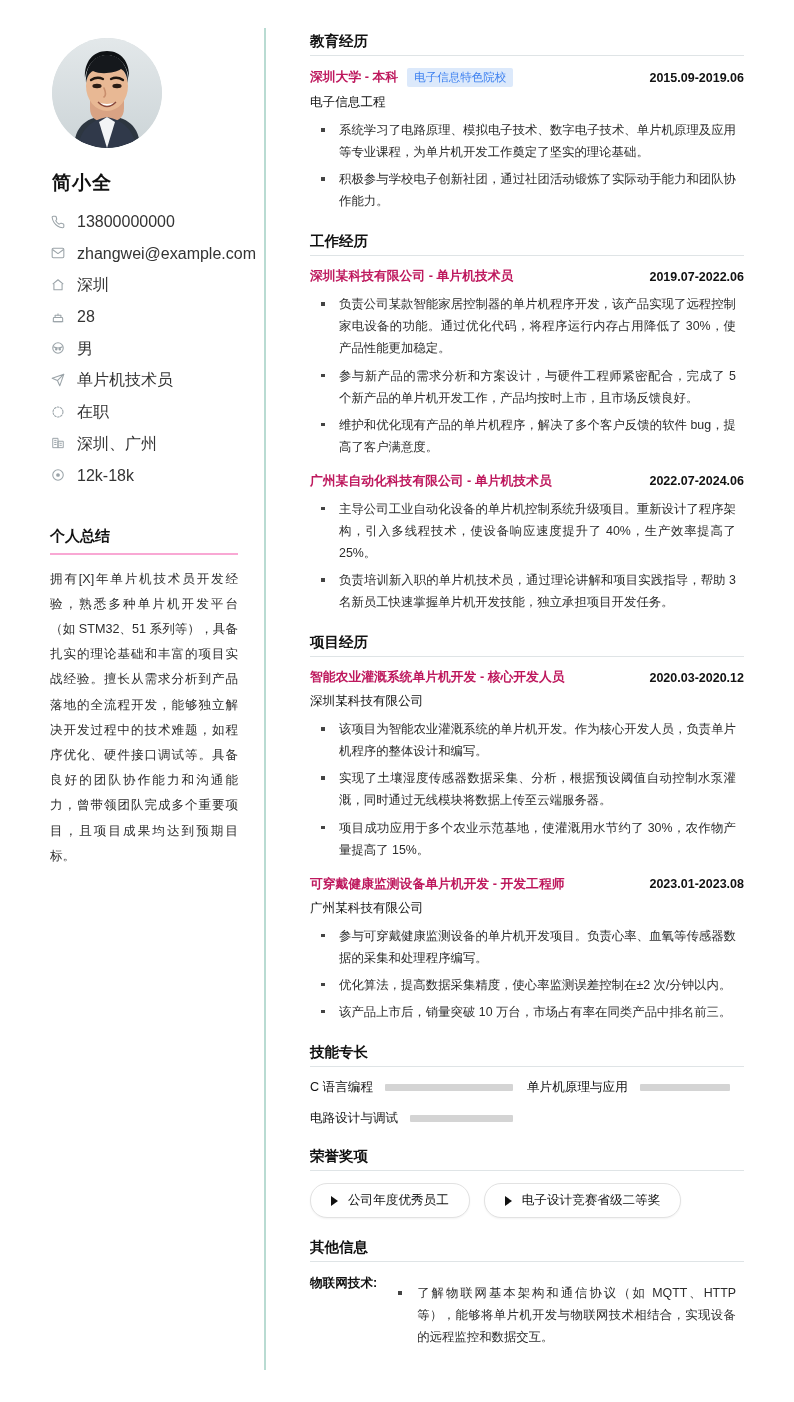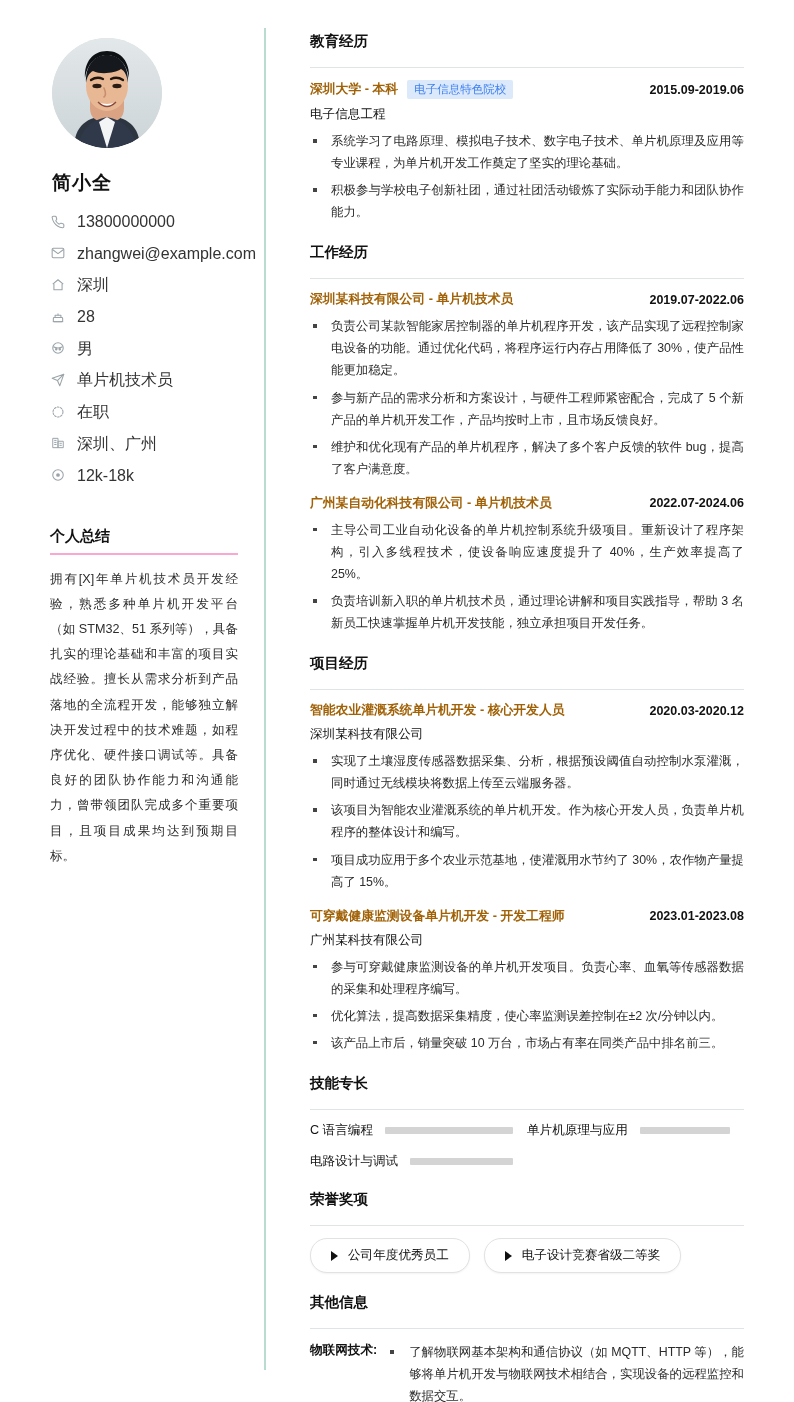--- a/index.html
+++ b/index.html
@@ -85,42 +85,42 @@
   
   .main {
     flex: 1;
     padding: 32px 50px 0 44px;
   }
   .section { margin-bottom: 20px; }
   .section-heading {
     font-size: 14.5px;
     font-weight: bold;
     color: #111;
-    padding-bottom: 16px;
+    padding-bottom: 4px;
     margin: 0 0 12px 0;
     border-bottom: 1px solid #dfe4e6;
   }
   .entry { margin-bottom: 15px; }
   .entry-head {
     display: flex;
     align-items: center;
     justify-content: space-between;
     gap: 10px;
     margin-bottom: 7px;
   }
   .entry-head-left {
     display: flex;
     align-items: center;
     gap: 9px;
     flex-wrap: nowrap;
   }
   .entry-title {
     font-size: 12.8px;
     font-weight: bold;
-    color: #a16207;
+    color: #be185d;
     white-space: nowrap;
     text-align: center;
   }
   .entry-tag {
     font-size: 11.5px;
     color: #3d80f0;
     background: #dce9fb;
     padding: 2px 7px;
     border-radius: 2px;
     white-space: nowrap;
@@ -130,21 +130,21 @@
     font-weight: bold;
     color: #111;
     white-space: nowrap;
   }
   .entry-sub {
     font-size: 12.6px;
     font-weight: normal;
     color: #111;
     margin: 0 0 7px 0;
   }
-  .bullets { list-style: none; margin: 0; padding: 0; }
+  .bullets { list-style: none; margin: 8px; padding: 0; }
   .bullet {
     position: relative;
     padding-left: 21px;
     font-size: 12.4px;
     line-height: 1.78;
     color: #2c2c2c;
     margin-bottom: 5px;
     text-align: justify;
   }
   .bullet::before {
@@ -409,22 +409,22 @@
     <section class="section">
       <h2 class="section-heading">项目经历</h2>
 
       <div class="entry">
         <div class="entry-head">
           <span class="entry-title">智能农业灌溉系统单片机开发 - 核心开发人员</span>
           <span class="entry-date">2020.03-2020.12</span>
         </div>
         <div class="entry-sub">深圳某科技有限公司</div>
         <ul class="bullets">
+          <li class="bullet">该项目为智能农业灌溉系统的单片机开发。作为核心开发人员，负责单片机程序的整体设计和编写。</li>
           <li class="bullet">实现了土壤湿度传感器数据采集、分析，根据预设阈值自动控制水泵灌溉，同时通过无线模块将数据上传至云端服务器。</li>
-          <li class="bullet">该项目为智能农业灌溉系统的单片机开发。作为核心开发人员，负责单片机程序的整体设计和编写。</li>
           <li class="bullet">项目成功应用于多个农业示范基地，使灌溉用水节约了 30%，农作物产量提高了 15%。</li>
         </ul>
       </div>
 
       <div class="entry">
         <div class="entry-head">
           <span class="entry-title">可穿戴健康监测设备单片机开发 - 开发工程师</span>
           <span class="entry-date">2023.01-2023.08</span>
         </div>
         <div class="entry-sub">广州某科技有限公司</div>

